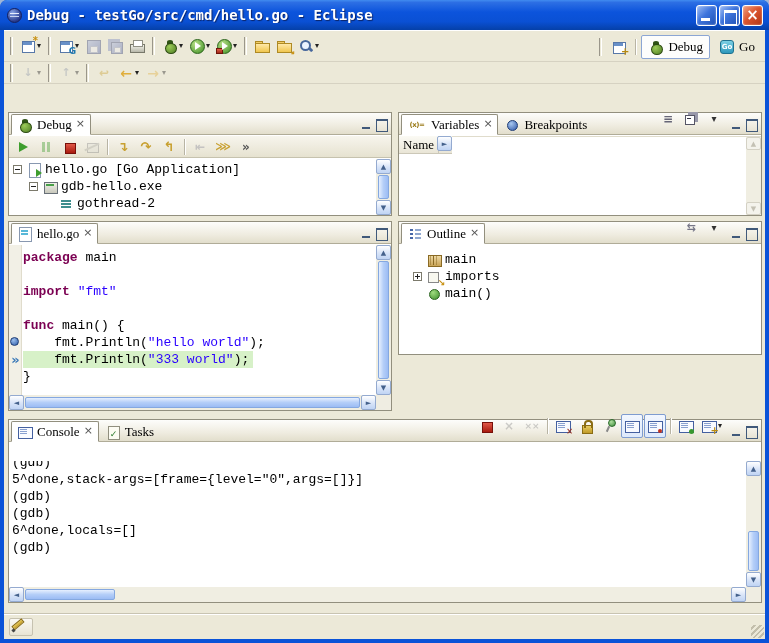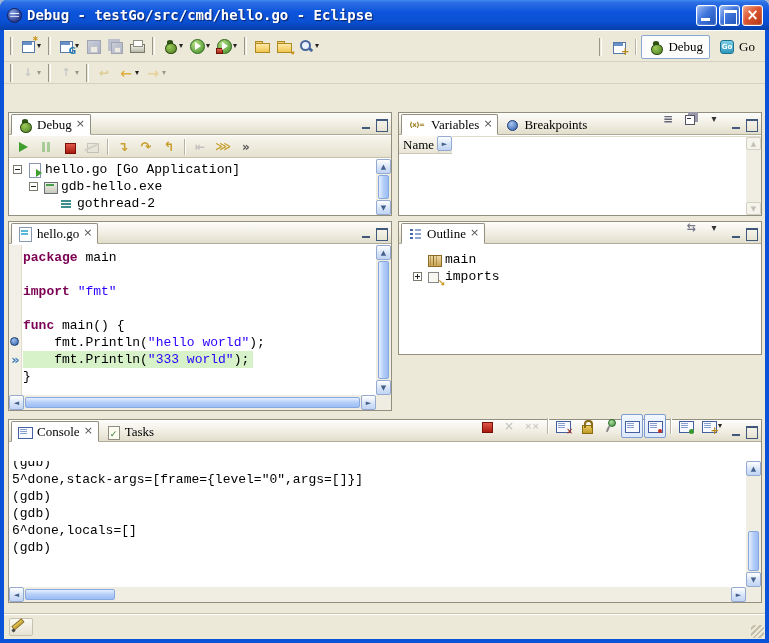--- a/index.html
+++ b/index.html
@@ -447,20 +447,21 @@
               </span>
             </span>
           <span class="vctrl">
             <span class="vbtn vmin"></span>
             <span class="vbtn vmax"></span>
           </span>
         </div>
         <div class="vbody vbody-outline" id="outlineTree">
             <div class="orow"><span class="tspacer"></span><span class="ic ic-pkg tico"></span><span>main</span></div>
             <div class="orow"><span class="exp plus"></span><span class="ic ic-imports tico"><i class="ix-inarrow">↘</i></span><span>imports</span></div>
+            <div class="orow"><span class="tspacer"></span><span class="ic ic-method tico"></span><span>main()</span></div>
           </div>
       </div>
 
       <div class="view v-console">
         <div class="vhead">
           <span class="vtab active">
             <span class="ic ic-console"></span>
             <span class="tlbl">Console</span>
             <span class="tabx"></span>
           </span>

